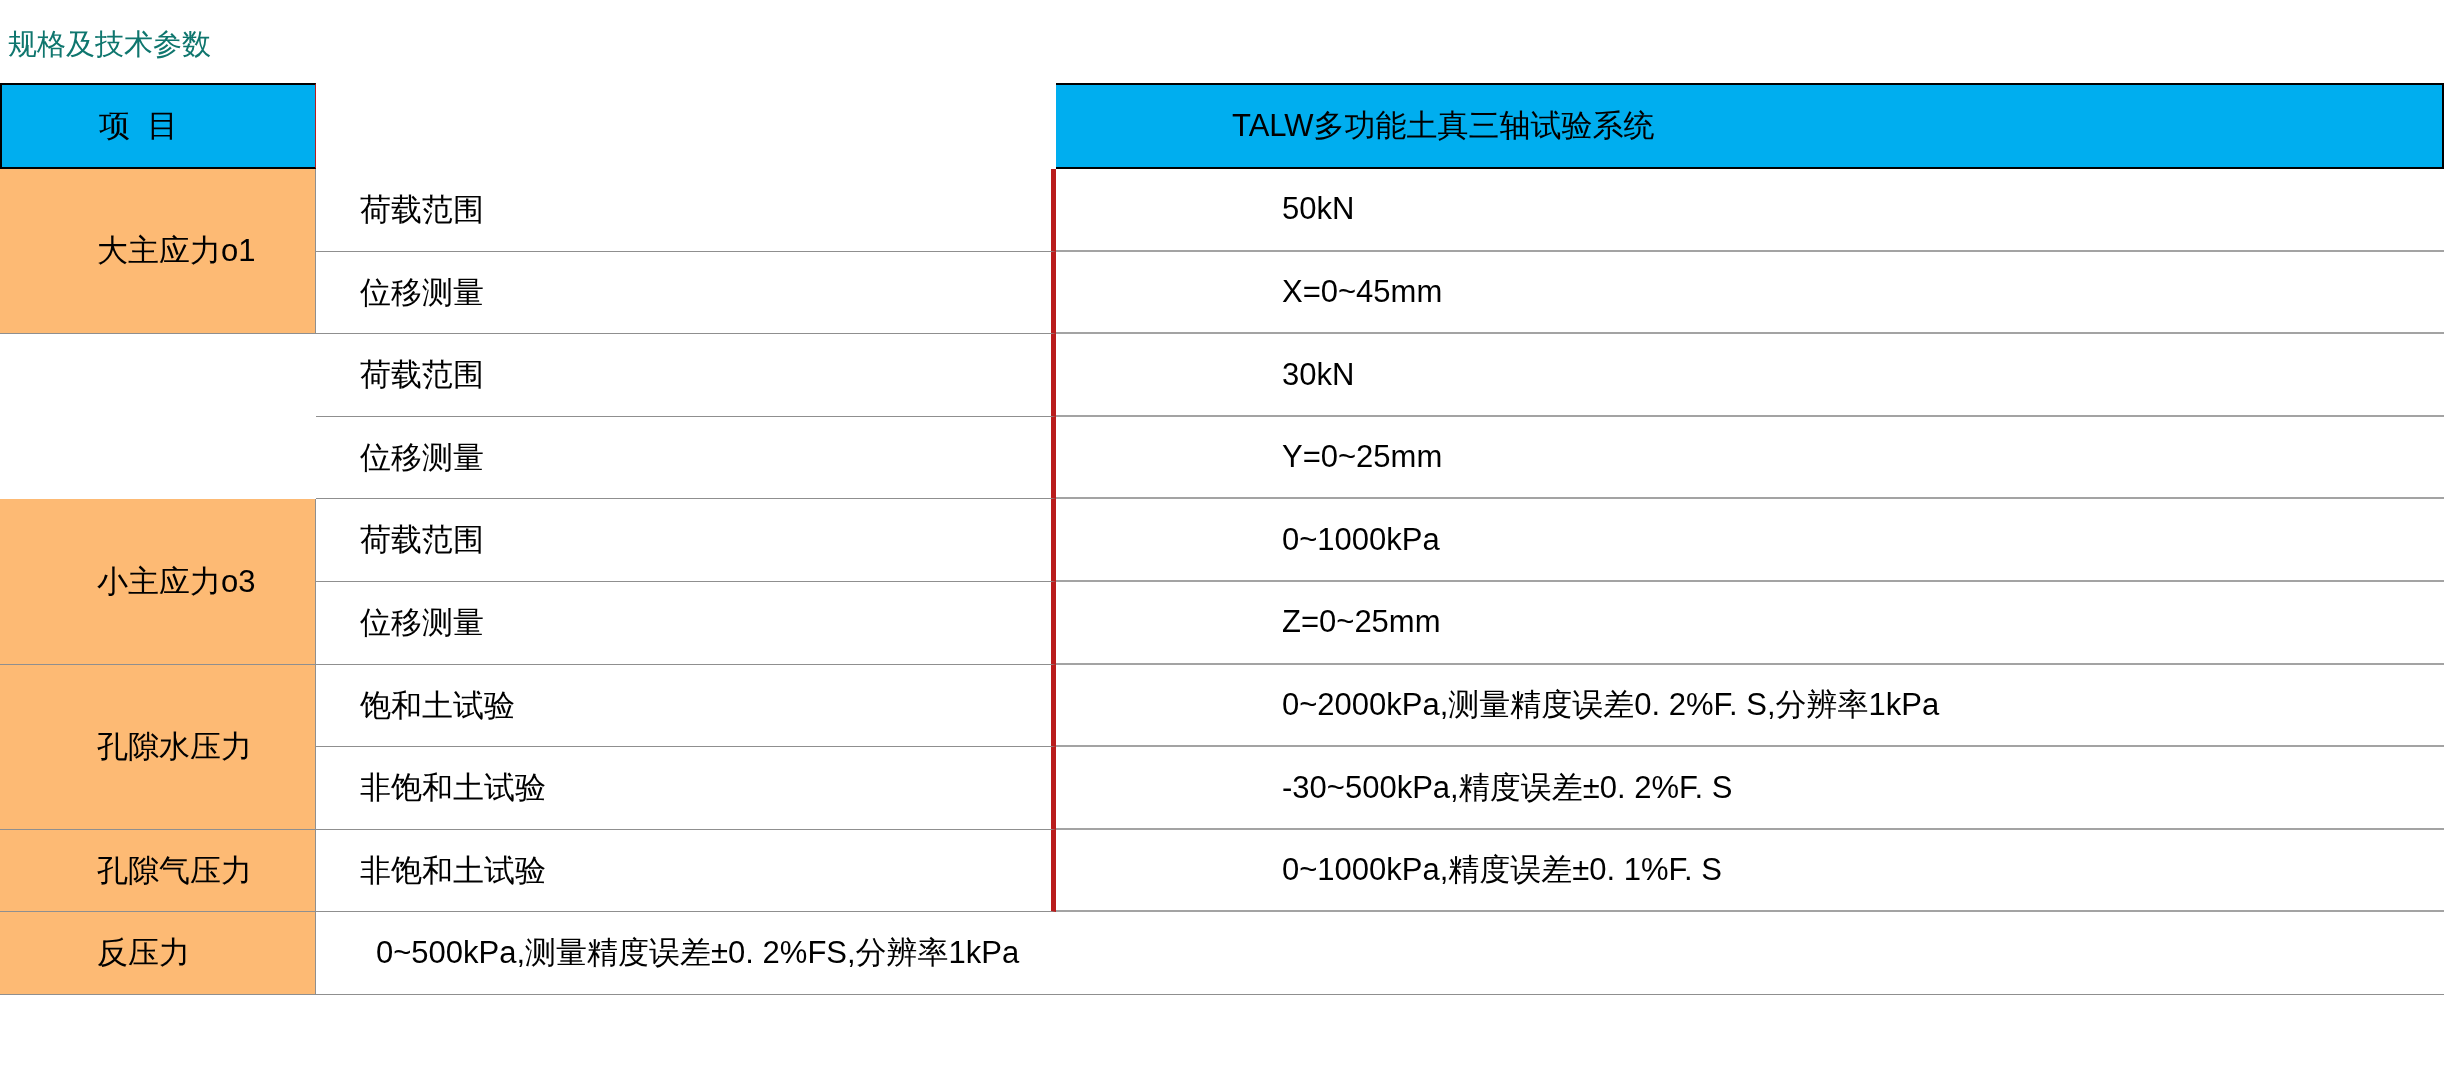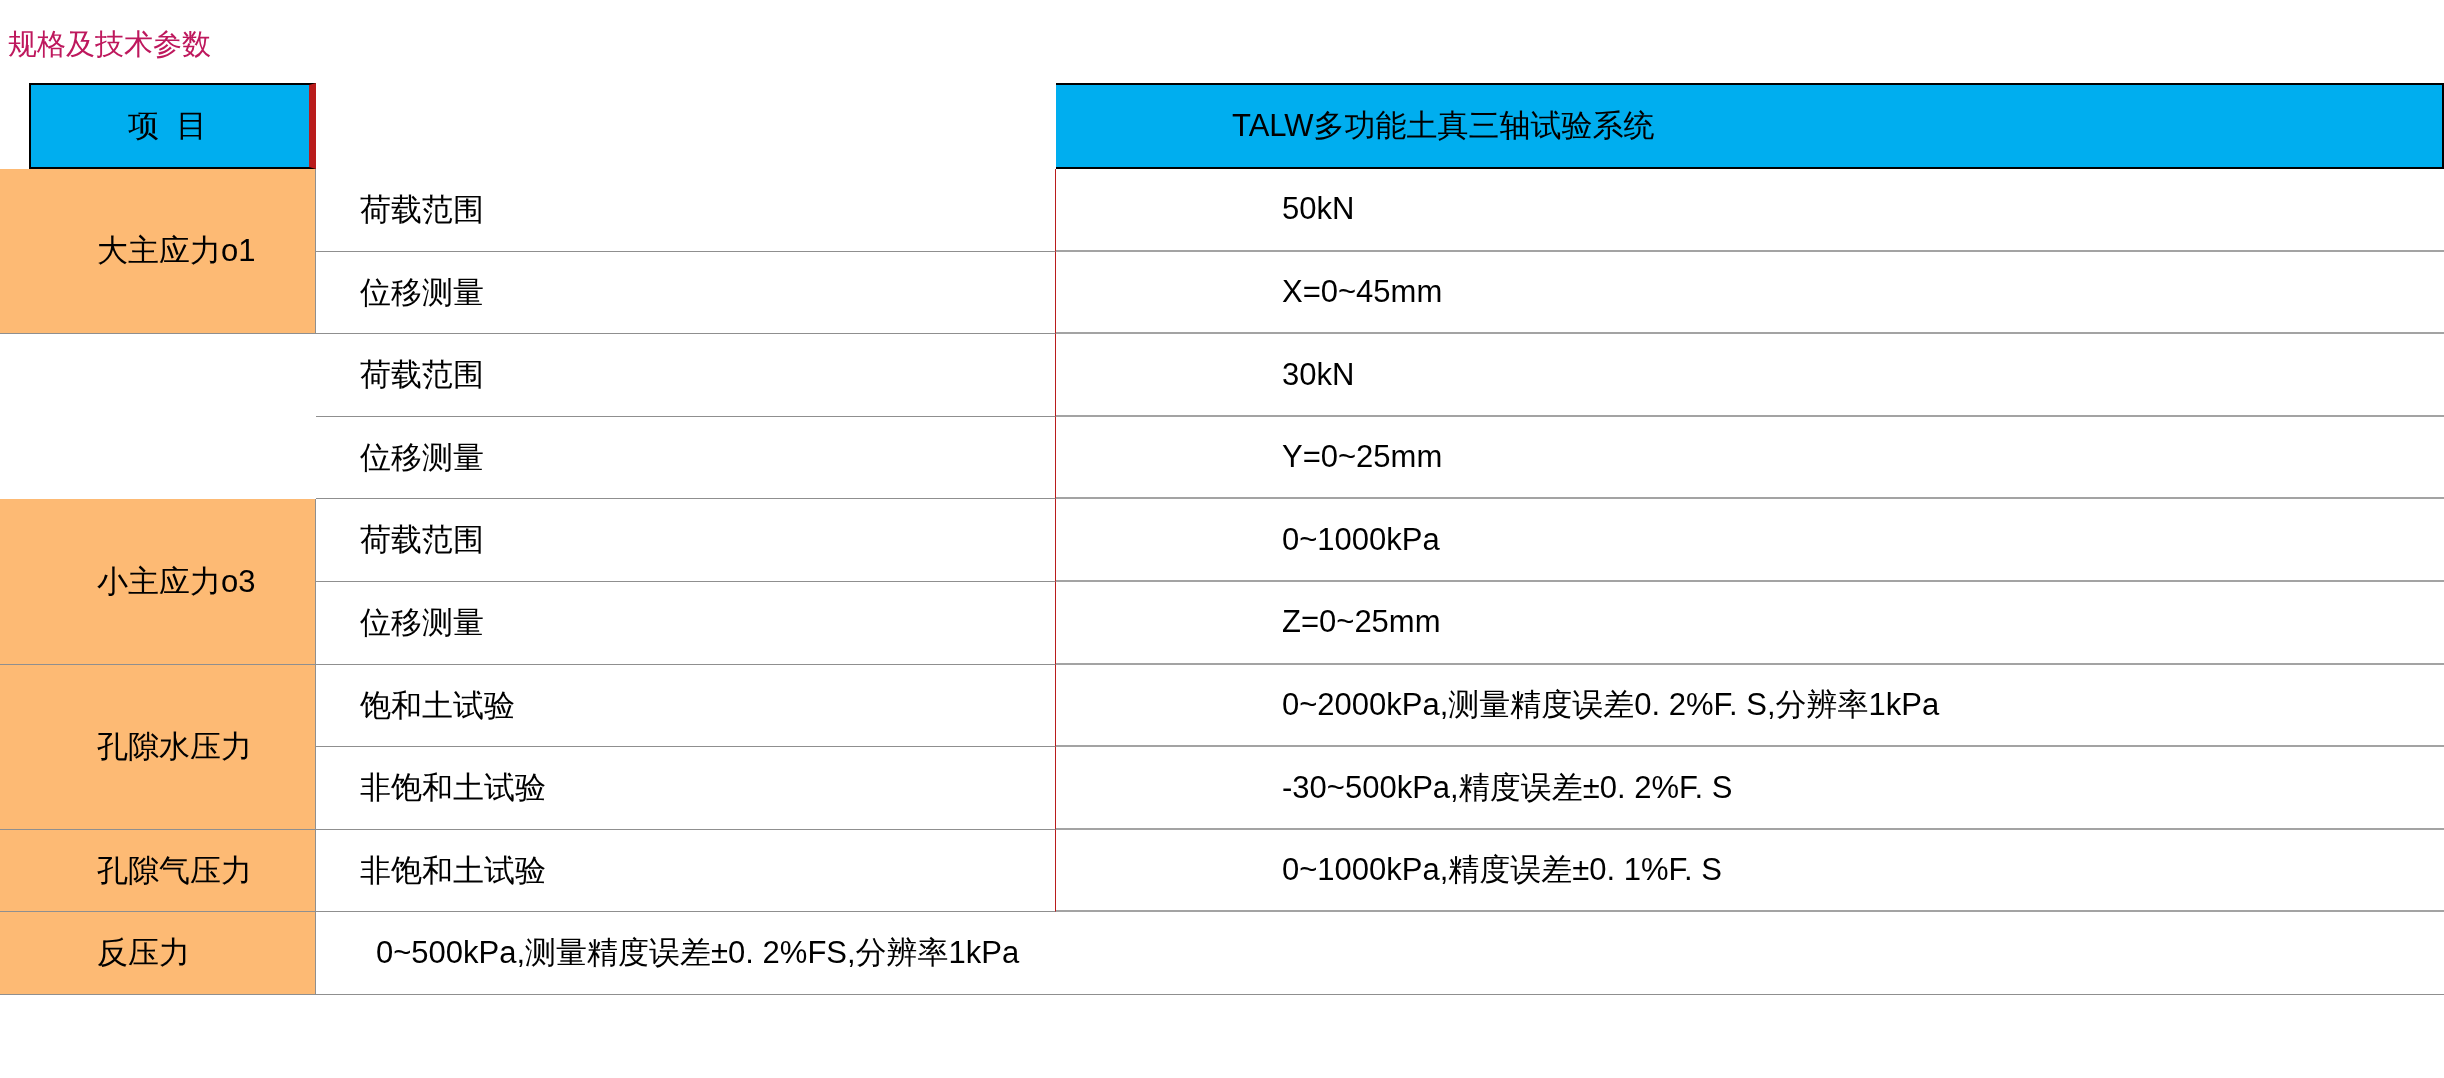--- a/index.html
+++ b/index.html
@@ -14,21 +14,21 @@
     overflow: hidden;
     font-family: "Liberation Sans", sans-serif;
     color: #000;
   }
   .doc-title {
     position: absolute;
     left: 8px;
     top: 25px;
     font-family: "DejaVu Serif", "Liberation Serif", serif;
     font-size: 29px;
-    color: #be185d;
+    color: #0f766e;
     white-space: pre;
   }
   .spec-grid {
     position: absolute;
     left: 0;
     top: 83px;
     width: 2444px;
     display: grid;
     grid-template-columns: 316px 740px 1388px;
     grid-template-rows: 86px repeat(10, 82.6px);
@@ -41,32 +41,32 @@
     box-sizing: border-box;
     white-space: pre;
     overflow: hidden;
   }
   
   .th {
     background: #00AEEF;
     border-top: 2px solid #000;
     border-bottom: 2px solid #000;
   }
-  .th-item  { border-left: 2px solid #000; border-right: 7px solid #b91c1c; padding-left: 97px; margin-left: 29px; }
+  .th-item  { border-left: 2px solid #000; border-right: 1px solid #b91c1c; padding-left: 97px; }
   .th-model { border-right: 1px solid #3a3a3a; padding-left: 44px; }
   .th-sys   { border-right: 2px solid #000; padding-left: 176px; }
   
   .c1 {
     background: #fdba74;
     border-right: 1px solid #8f8f8f;
     border-bottom: 1px solid #8f8f8f;
     padding-left: 97px;
   }
   .c2 {
-    border-right: 1px solid #b91c1c;
+    border-right: 5px solid #b91c1c;
     border-bottom: 1px solid #8f8f8f;
     padding-left: 44px;
   }
   .c3 {
     border-bottom: 2px solid #a3a3a3;
     padding-left: 226px;
   }
   .c-merged {
     border-bottom: 1px solid #8f8f8f;
     padding-left: 60px;

